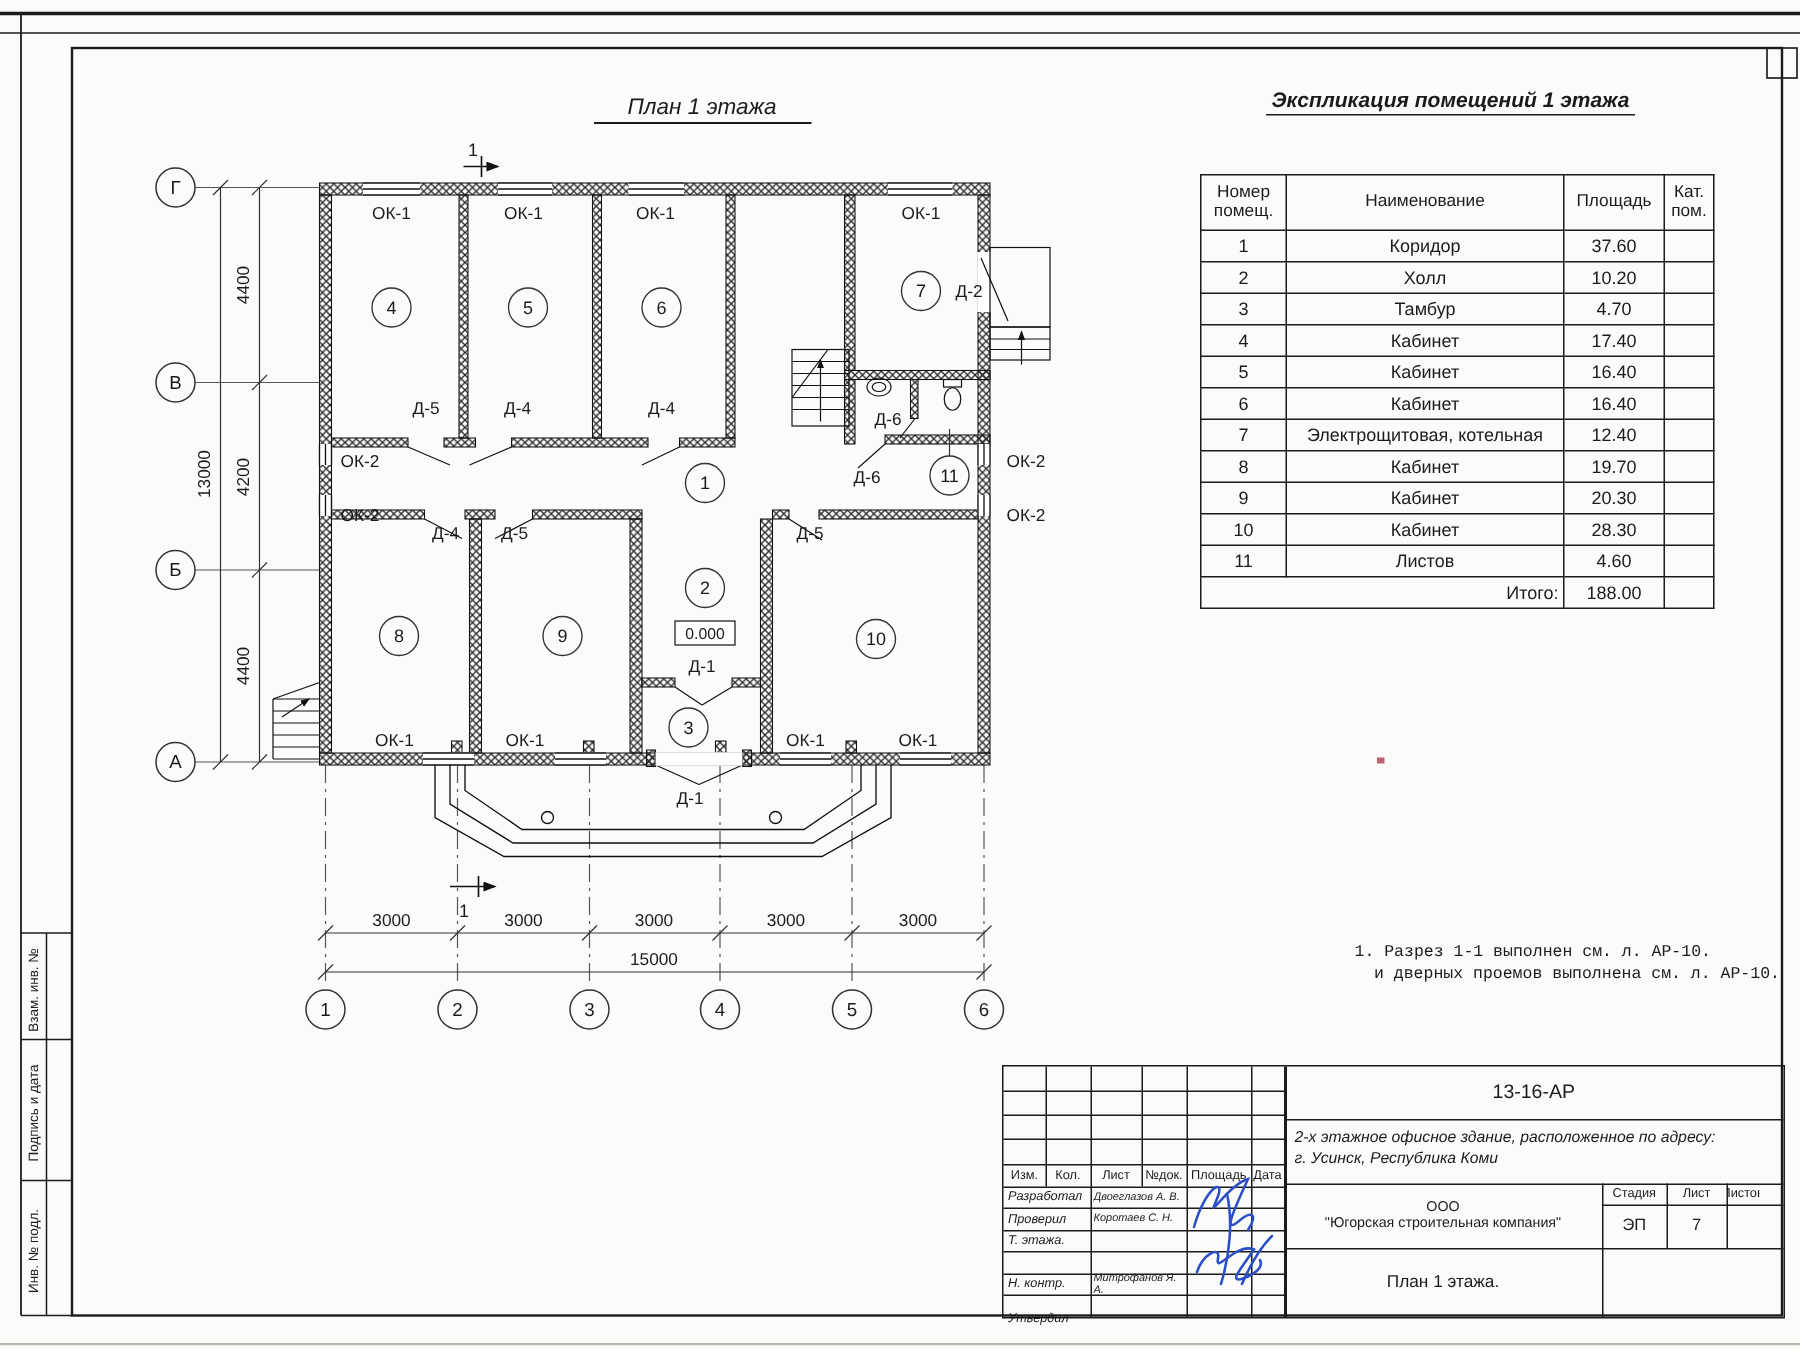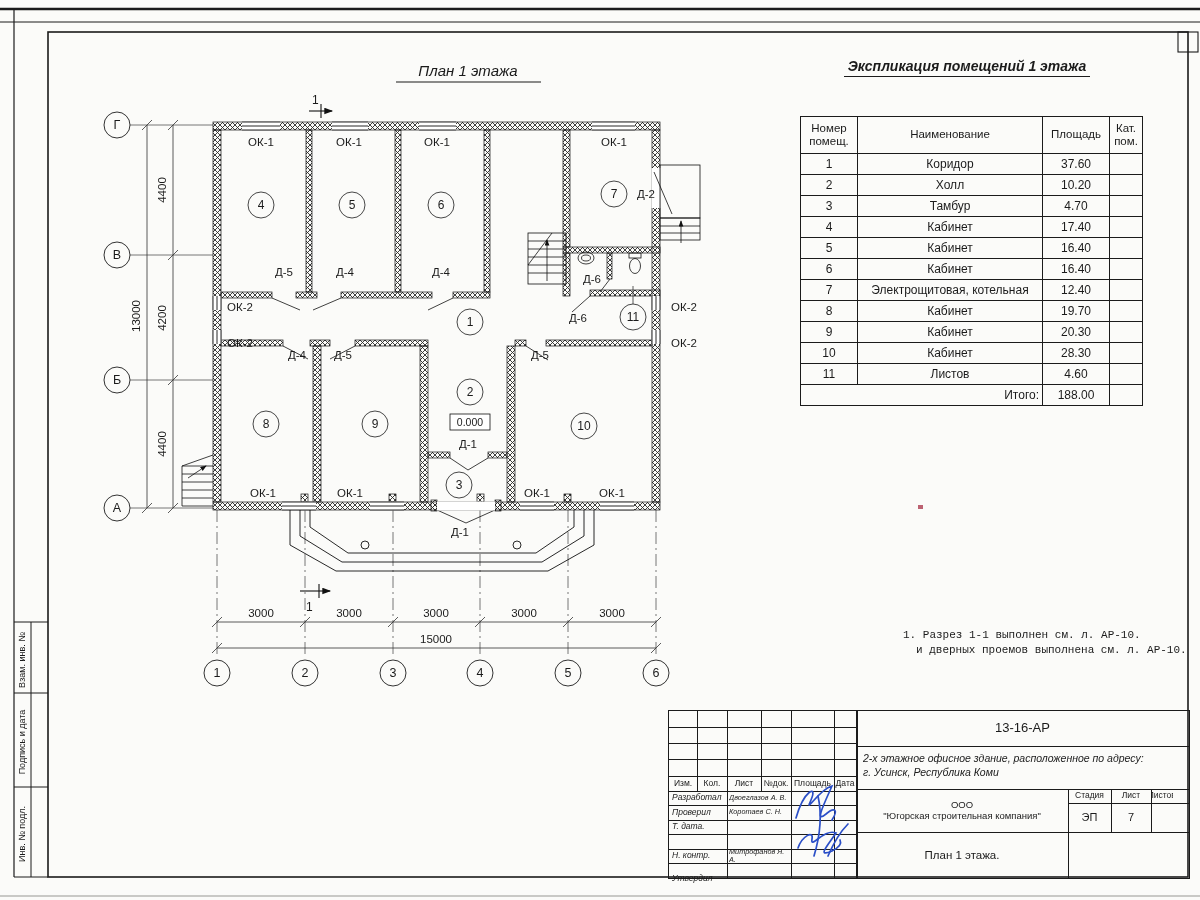--- a/index.html
+++ b/index.html
@@ -520,21 +520,21 @@
 
   <div class="tc" style="left:0;top:65px;width:28px;height:15px">Изм.</div>
   <div class="tc" style="left:28px;top:65px;width:30px;height:15px">Кол.</div>
   <div class="tc" style="left:58px;top:65px;width:34px;height:15px">Лист</div>
   <div class="tc" style="left:92px;top:65px;width:30px;height:15px">№док.</div>
   <div class="tc" style="left:122px;top:65px;width:43px;height:15px">Площадь</div>
   <div class="tc" style="left:165px;top:65px;width:22px;height:15px">Дата</div>
 
   <div class="tc tl" style="left:3px;top:80px;width:55px;height:14px">Разработал</div>
   <div class="tc tl" style="left:3px;top:94px;width:55px;height:15px">Проверил</div>
-  <div class="tc tl" style="left:3px;top:109px;width:55px;height:14px">Т. дата.</div>
+  <div class="tc tl" style="left:3px;top:109px;width:55px;height:14px">Т. этажа.</div>
   <div class="tc tl" style="left:3px;top:123px;width:55px;height:15px"></div>
   <div class="tc tl" style="left:3px;top:138px;width:55px;height:14px">Н. контр.</div>
   <div class="tc tl" style="left:3px;top:152px;width:55px;height:31px">Утвердил</div>
 
   <div class="tc tl" style="left:60px;top:80px;width:62px;height:14px;font-size:7.3px">Двоеглазов А. В.</div>
   <div class="tc tl" style="left:60px;top:94px;width:62px;height:15px;font-size:7.3px">Коротаев С. Н.</div>
   <div class="tc tl" style="left:60px;top:138px;width:62px;height:14px;font-size:7.3px">Митрофанов Я. А.</div>
 
   <div class="tc" style="left:187px;top:0;width:333px;height:35px;font-size:13px">13-16-АР</div>
   <div class="tc tl" style="left:194px;top:36px;width:320px;height:41px;font-size:10.5px;line-height:1.35;display:block;padding-top:4px">

